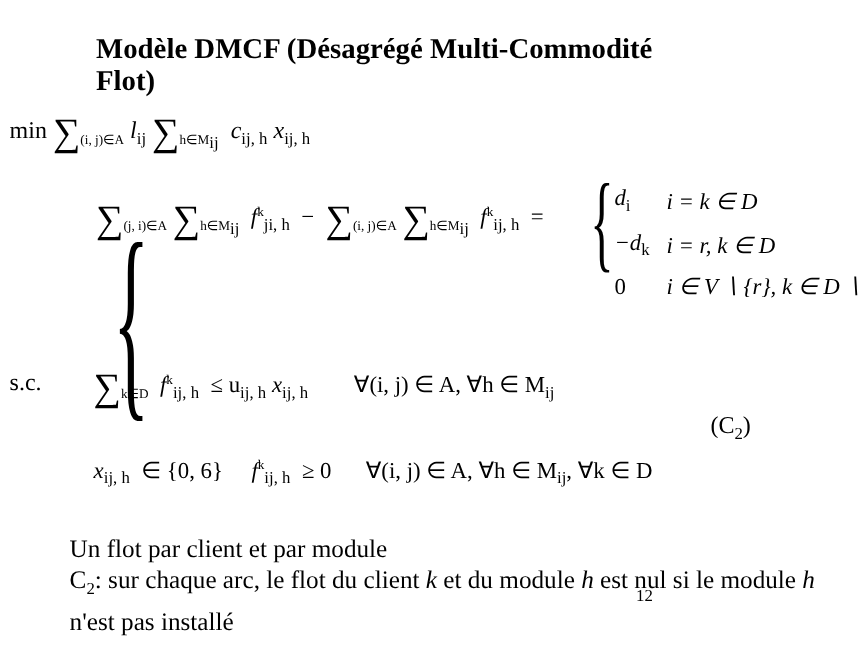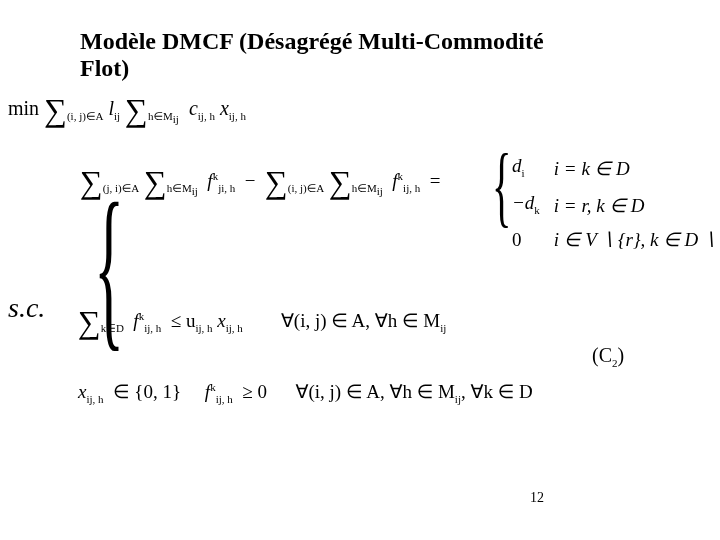--- a/index.html
+++ b/index.html
@@ -1,22 +1,22 @@
 <!DOCTYPE html>
 <html><head>
 <meta charset="utf-8">
 <style>
 html,body{margin:0;padding:0;width:720px;height:540px;background:#fff;font-family:"Times New Roman",Times,serif;color:#000;overflow:hidden}
 .slide{position:relative;width:572px;height:540px}
 .title{position:absolute;top:28px;left:80px;font-size:24px;font-weight:bold}
 .obj{position:absolute;top:92px;left:8px;font-size:20px}
-.subsc{font-size:11px;vertical-align:sub}
+.subsc{font-size:14px;vertical-align:sub}
 .supsc{font-size:11px;vertical-align:super}
 .sum{font-size:32px;display:inline-block;vertical-align:-6px}
-.sc{position:absolute;top:292px;left:8px;font-size:28px;font-style:italic}
+.sc{position:absolute;top:308px;left:8px;font-size:20px;}
 .brace{position:absolute;top:152px;left:66px;font-size:180px;font-family:"Times New Roman";line-height:230px;transform:scaleX(0.35)}
 .brace2{position:absolute;top:150px;left:480px;font-size:90px;line-height:72px;transform:scaleX(0.45)}
 .flow{position:absolute;top:164px;left:80px;font-size:19px;white-space:nowrap}
 .cases{position:absolute;top:150px;left:510px;font-size:19px;line-height:28px}
 .cases td{padding:0 12px 0 0;white-space:nowrap}
 .row1{position:absolute;top:264px;left:78px;font-size:19px;white-space:nowrap}
 .row2{position:absolute;top:304px;left:78px;font-size:19px;white-space:nowrap}
 .row3{position:absolute;top:344px;left:78px;font-size:19px;white-space:nowrap}
 .row4{position:absolute;top:380px;left:78px;font-size:19px;white-space:nowrap}
 .c2{position:absolute;top:344px;left:592px;font-size:20px}
@@ -83,22 +83,26 @@
   &nbsp;&nbsp;&nbsp;&nbsp;&nbsp;&nbsp;&nbsp;<span>∀(i, j) ∈ A, ∀h ∈ M</span><span class="subsc">ij</span>
 </div>
 
 
 <div class="c2">
   <span>(C</span><span class="subsc">2</span><span>)</span>
 </div>
 
 <div class="row4">
   <i>x</i><span class="subsc">ij, h</span>
-  &nbsp;<span>∈ {0, 1}</span>&nbsp;&nbsp;&nbsp;&nbsp;
+  &nbsp;<span>∈ {0, 6}</span>&nbsp;&nbsp;&nbsp;&nbsp;
   <i>f</i><span class="supsc">k</span><span class="subsc">ij, h</span>
   &nbsp;<span>≥ 0</span>
   &nbsp;&nbsp;&nbsp;&nbsp;&nbsp;<span>∀(i, j) ∈ A, ∀h ∈ M</span><span class="subsc">ij</span><span>, ∀k ∈ D</span>
 </div>
 
+<div class="bottom">
+  <span>Un flot par client et par module</span><br>
+  <span>C</span><span class="subsc">2</span><span>: sur chaque arc, le flot du client </span><i>k</i><span> et du module </span><i>h</i><span> est nul si le module </span><i>h</i><span> n'est pas installé</span>
+</div>
 
 <div class="pagenum">12</div>
 
 </div>
 
 </body></html>

